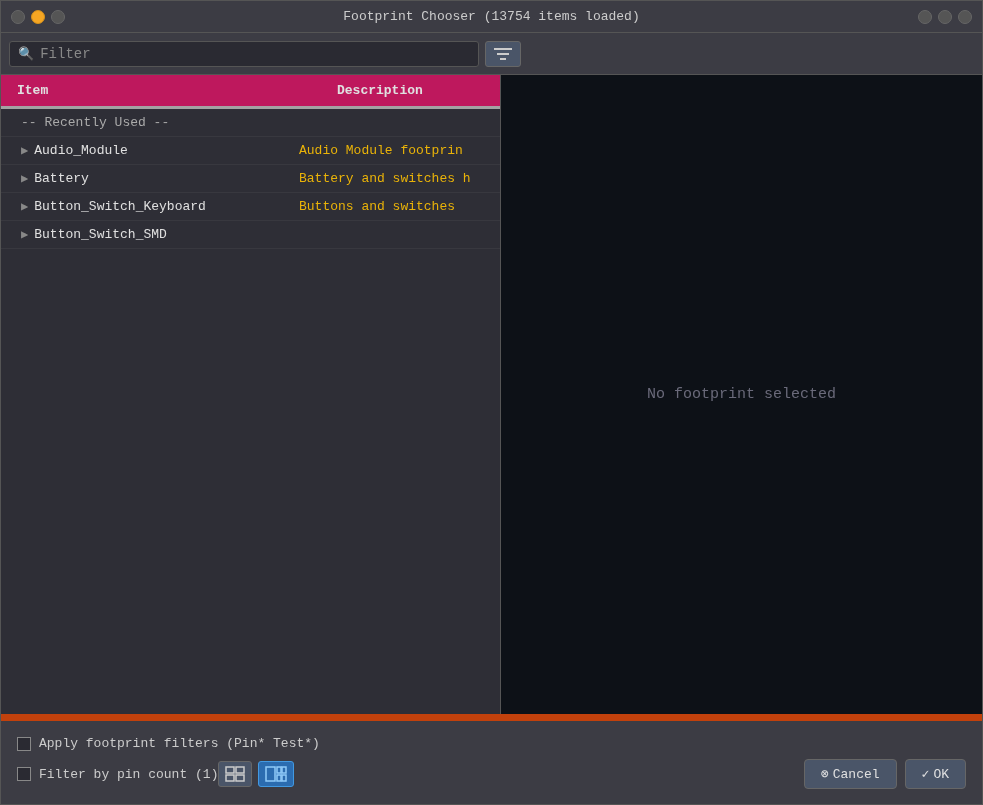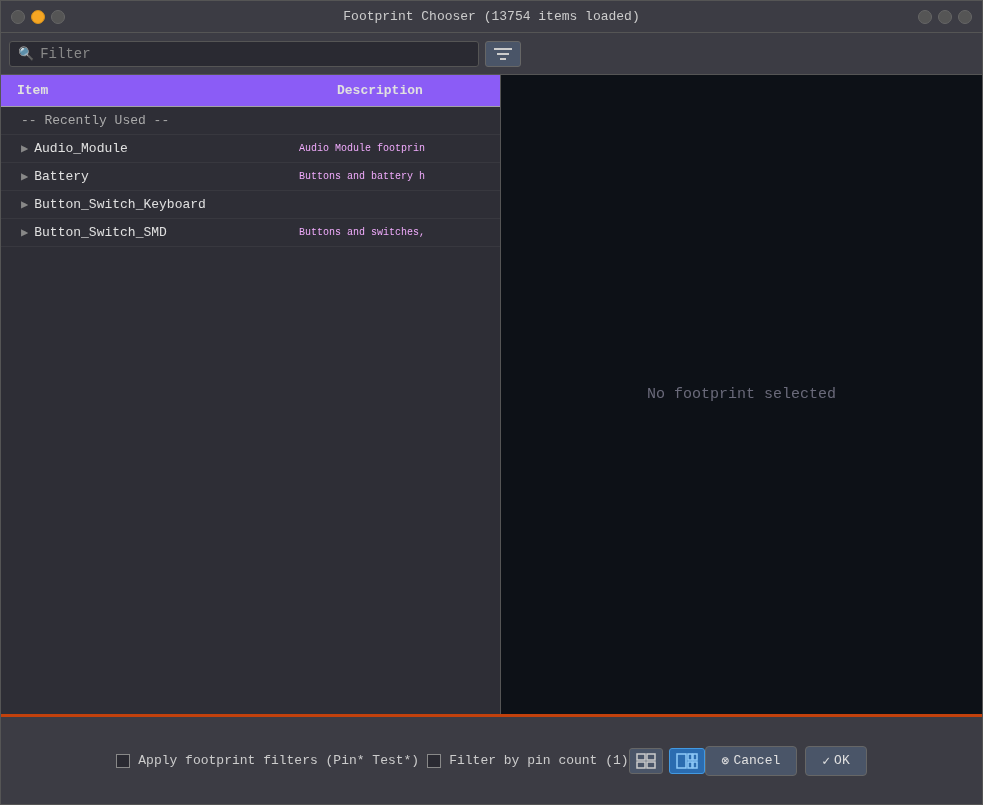--- a/index.html
+++ b/index.html
@@ -153,22 +153,22 @@
       width: 500px;
       background: #2e2e36;
       display: flex;
       flex-direction: column;
       border-right: 1px solid #555;
       flex-shrink: 0;
     }
 
     .table-header {
       display: flex;
-      background: #8b5cf6;
-      border-bottom: 1px solid #a3a3a3;
+      background: #be185d;
+      border-bottom: 3px solid #a3a3a3;
       padding: 4px 0;
     }
 
     .col-item {
       width: 290px;
       padding: 4px 16px;
       font-weight: bold;
       color: #e0e0e0;
       font-size: 13px;
     }
@@ -214,22 +214,22 @@
     .row-arrow {
       color: #888;
       font-size: 12px;
       margin-right: 2px;
       flex-shrink: 0;
     }
 
     .row-desc {
       flex: 1;
       padding: 3px 8px;
-      font-size: 10px;
-      color: #f0abfc;
+      font-size: 13px;
+      color: #eab308;
       overflow: hidden;
       text-overflow: ellipsis;
       white-space: nowrap;
     }
 
     .right-panel {
       flex: 1;
       background: #0d1117;
       display: flex;
       align-items: center;
@@ -240,24 +240,24 @@
       color: #6a6a7a;
       font-size: 15px;
       font-family: 'Courier New', Courier, monospace;
       text-align: center;
     }
 
     .bottom-bar {
       background: #3c3c44;
       height: 90px;
       display: flex;
-      flex-direction: row;
+      flex-direction: column;
       justify-content: center;
       padding: 8px 16px;
-      border-top: 3px solid #c2410c;
+      border-top: 7px solid #c2410c;
       flex-shrink: 0;
       gap: 8px;
     }
 
     .checkbox-row {
       display: flex;
       align-items: center;
       gap: 8px;
     }
 
@@ -402,36 +402,36 @@
             <span>Audio_Module</span>
           </div>
           <div class="row-desc">Audio Module footprin</div>
         </div>
 
         <div class="table-row">
           <div class="row-item">
             <span class="row-arrow">▶</span>
             <span>Battery</span>
           </div>
-          <div class="row-desc">Buttons and battery h</div>
+          <div class="row-desc">Battery and switches h</div>
         </div>
 
         <div class="table-row">
           <div class="row-item">
             <span class="row-arrow">▶</span>
             <span>Button_Switch_Keyboard</span>
           </div>
+          <div class="row-desc">Buttons and switches</div>
         </div>
 
         <div class="table-row">
           <div class="row-item">
             <span class="row-arrow">▶</span>
             <span>Button_Switch_SMD</span>
           </div>
-          <div class="row-desc">Buttons and switches,</div>
         </div>
 
       </div>
     </div>
 
     <div class="right-panel">
       <span class="no-footprint-text">No footprint selected</span>
     </div>
 
   </div>

